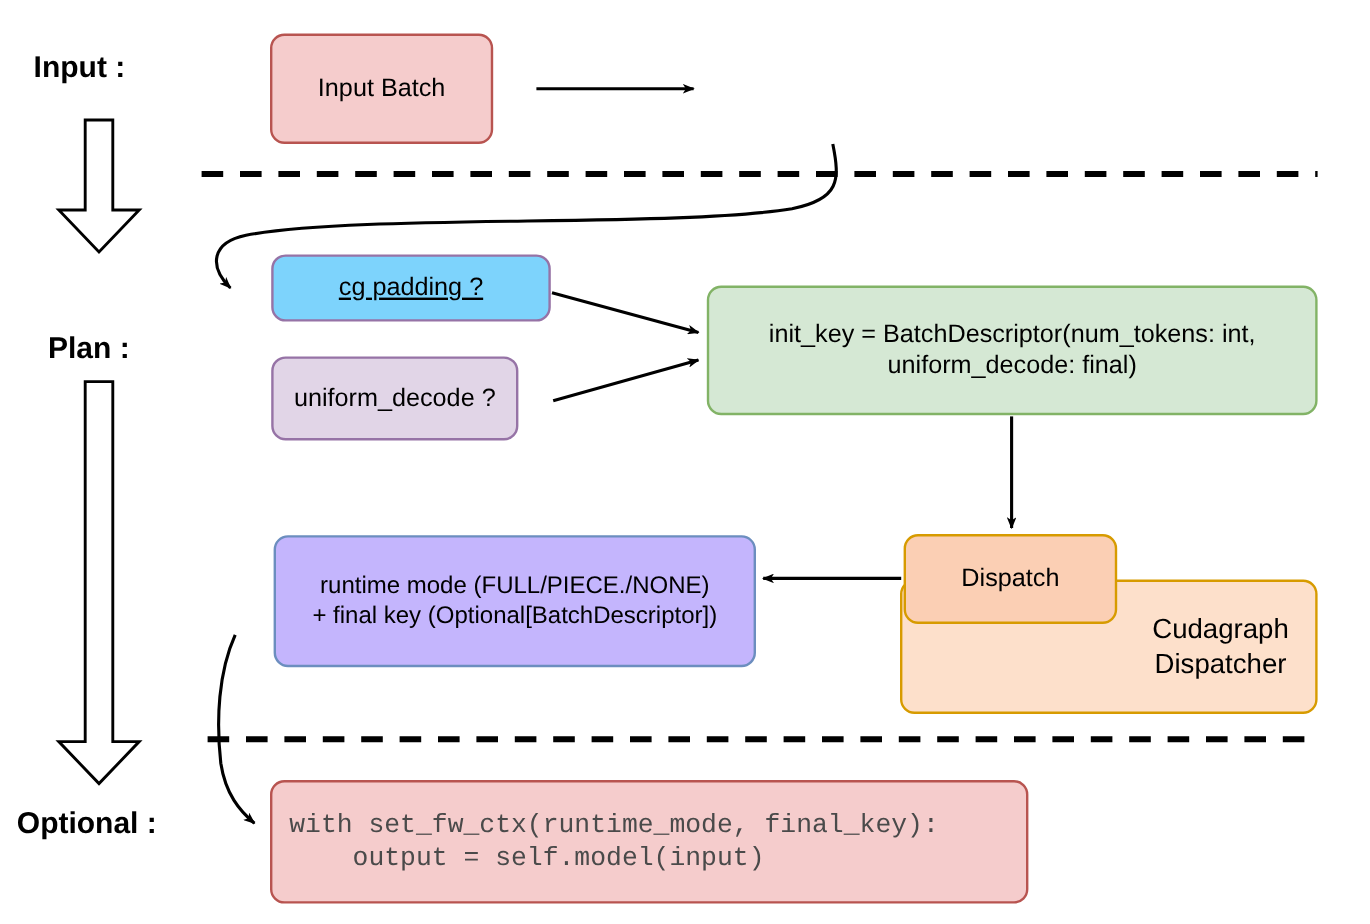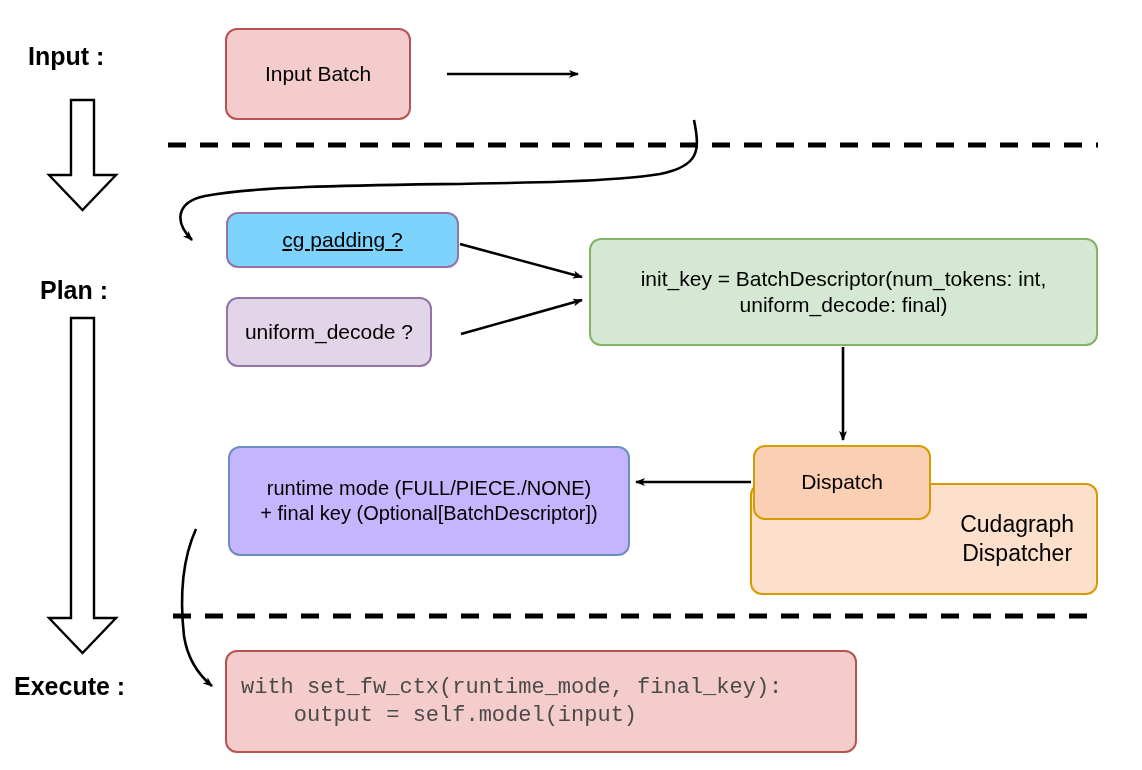--- a/index.html
+++ b/index.html
@@ -87,21 +87,21 @@
 
     <line x1="843" y1="347" x2="843" y2="440" stroke="#000000" stroke-width="2.6" marker-end="url(#arrowhead)"></line>
 
     <line x1="751" y1="482" x2="636" y2="482" stroke="#000000" stroke-width="2.6" marker-end="url(#arrowhead)"></line>
 
     <path d="M196,529 C182,560 180,600 184,636 C188,662 200,676 212,686" fill="none" stroke="#000000" stroke-width="2.6" marker-end="url(#arrowhead)"></path>
   </svg>
 
   <div class="stage-label" style="left:28px; top:42px;">Input :</div>
   <div class="stage-label" style="left:40px; top:235px;margin-top:41px;">Plan :</div>
-  <div class="stage-label" style="left:14px; top:672px;">Execute :</div>
+  <div class="stage-label" style="left:14px; top:672px;">Optional :</div>
 
   <div class="node" style="left:225px; top:28px; width:186px; height:92px; background:#f5cccc; border-color:#b85450;">
     <span class="node-text">Input Batch</span>
   </div>
 
 
   <div class="node" style="left:226px; top:212px; width:233px; height:56px; background:#7dd3fc; border-color:#9673a6;text-decoration:underline;">
     <span class="node-text">cg padding ?</span>
   </div>
 

